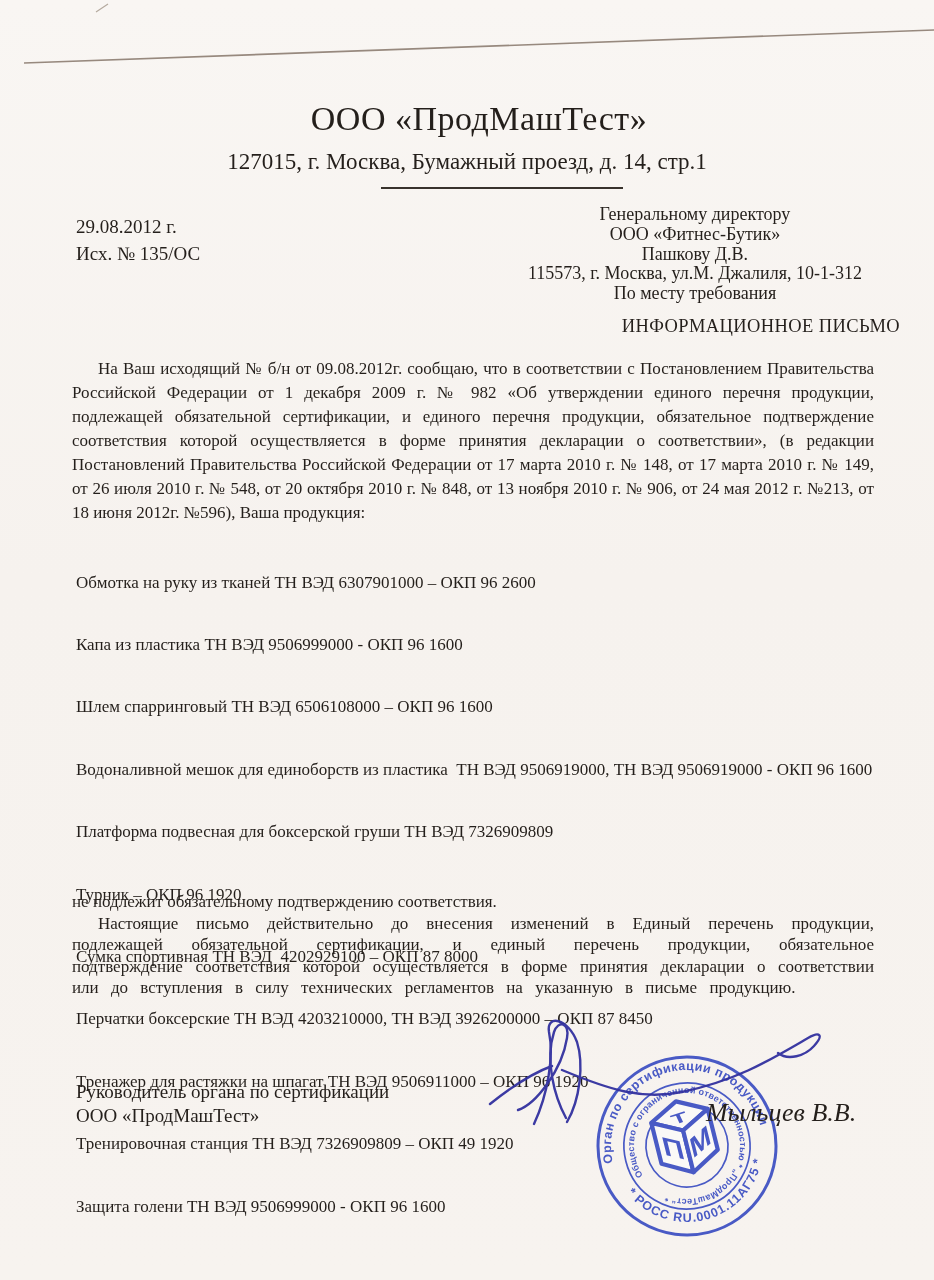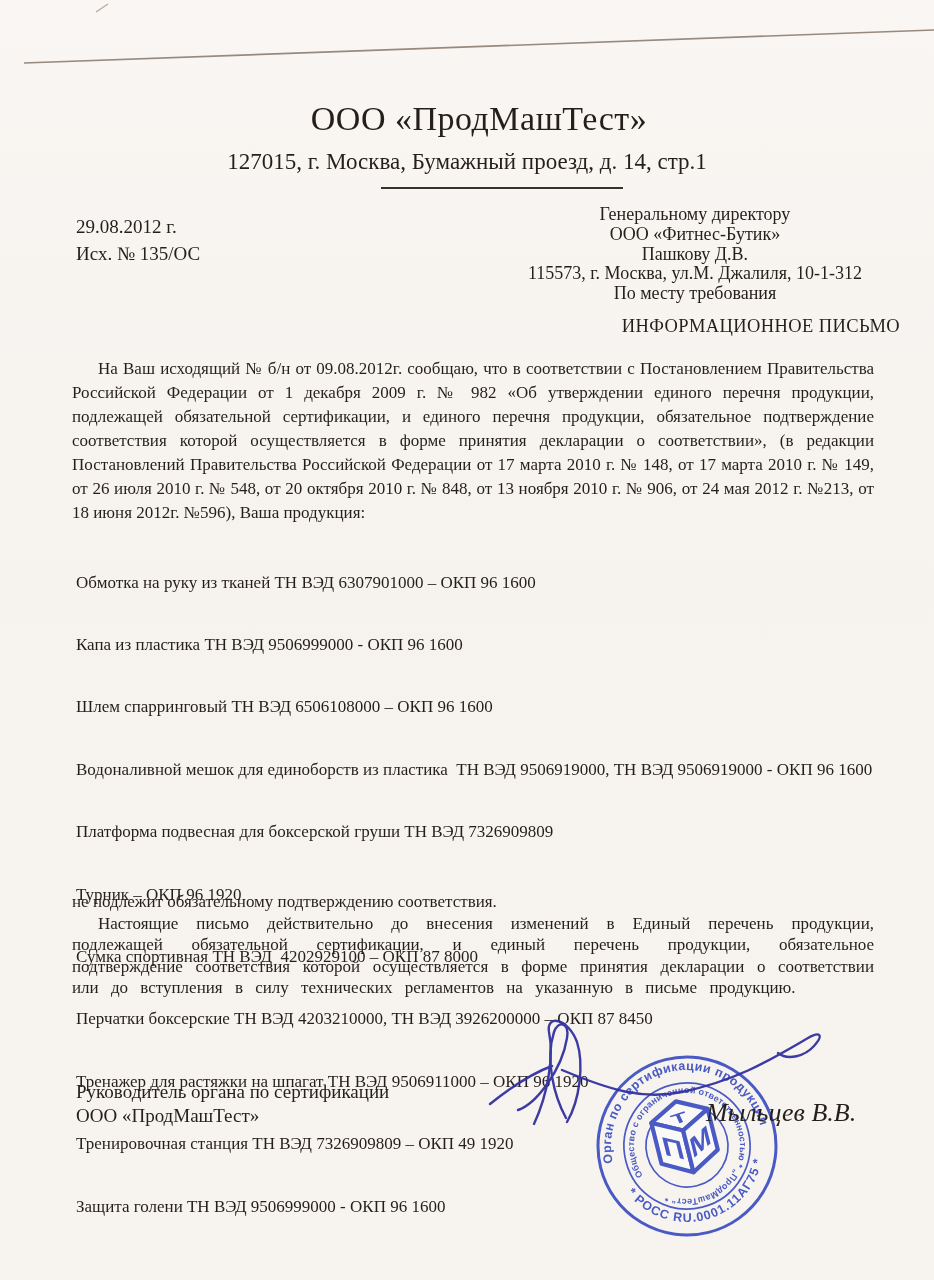--- a/index.html
+++ b/index.html
@@ -59,21 +59,21 @@
     <div>Пашкову Д.В.</div>
     <div>115573, г. Москва, ул.М. Джалиля, 10-1-312</div>
     <div>По месту требования</div>
   </div>
 
   <div class="letter-title">ИНФОРМАЦИОННОЕ ПИСЬМО</div>
 
   <div class="p1">На Ваш исходящий № б/н от 09.08.2012г. сообщаю, что в соответствии с Постановлением Правительства Российской Федерации от 1 декабря 2009 г. № 982 «Об утверждении единого перечня продукции, подлежащей обязательной сертификации, и единого перечня продукции, обязательное подтверждение соответствия которой осуществляется в форме принятия декларации о соответствии», (в редакции Постановлений Правительства Российской Федерации от 17 марта 2010 г. № 148, от 17 марта 2010 г. № 149, от 26 июля 2010 г. № 548, от 20 октября 2010 г. № 848, от 13 ноября 2010 г. № 906, от 24 мая 2012 г. №213, от 18 июня 2012г. №596), Ваша продукция:</div>
 
   <div class="products">
-    <div>Обмотка на руку из тканей ТН ВЭД 6307901000 – ОКП 96 1600</div>
+    <div>Обмотка на руку из тканей ТН ВЭД 6307901000 – ОКП 96 2600</div>
     <div>Капа из пластика ТН ВЭД 9506999000 - ОКП 96 1600</div>
     <div>Шлем спарринговый ТН ВЭД 6506108000 – ОКП 96 1600</div>
     <div>Водоналивной мешок для единоборств из пластика  ТН ВЭД 9506919000, ТН ВЭД 9506919000 - ОКП 96 1600</div>
     <div>Платформа подвесная для боксерской груши ТН ВЭД 7326909809</div>
     <div>Турник – ОКП 96 1920</div>
     <div>Сумка спортивная ТН ВЭД  4202929100 – ОКП 87 8000</div>
     <div>Перчатки боксерские ТН ВЭД 4203210000, ТН ВЭД 3926200000 – ОКП 87 8450</div>
     <div>Тренажер для растяжки на шпагат ТН ВЭД 9506911000 – ОКП 96 1920</div>
     <div>Тренировочная станция ТН ВЭД 7326909809 – ОКП 49 1920</div>
     <div>Защита голени ТН ВЭД 9506999000 - ОКП 96 1600</div>

